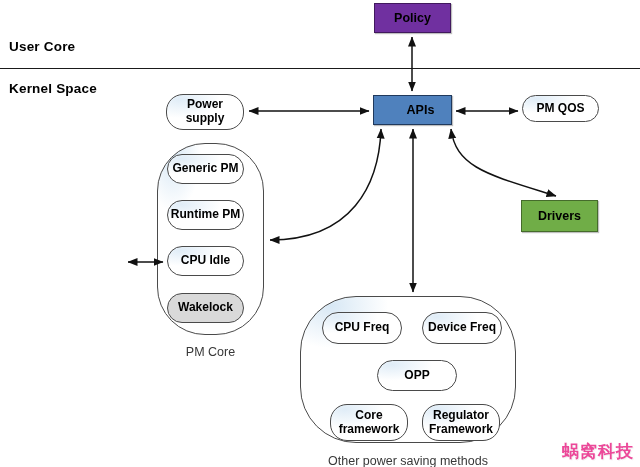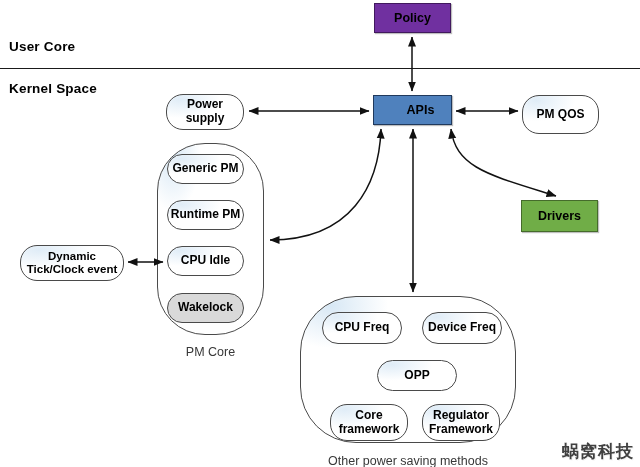--- a/index.html
+++ b/index.html
@@ -21,21 +21,21 @@
   .policy{left:374px;top:3px;width:77px;height:30px;background:#7030A0;border:1.5px solid #41195e;}
   .apis{left:373px;top:95px;width:79px;height:30px;background:#4F81BD;border:1.5px solid #20395c;padding-left:16px;}
   .drivers{left:521px;top:200px;width:77px;height:32px;background:#70AD47;border:1.5px solid #456b2b;}
   .stadium{
     position:absolute;display:flex;align-items:center;justify-content:center;text-align:center;
     font-weight:bold;font-size:12px;line-height:1.15;color:#000;box-sizing:border-box;
     border:1.2px solid #4a4a4a;border-radius:17px;
     background:radial-gradient(ellipse at 18% 12%, rgba(213,230,244,0.75), rgba(255,255,255,0) 45%),#ffffff;
   }
   .power-supply{left:166px;top:94px;width:78px;height:36px;}
-  .pm-qos{left:522px;top:95px;width:77px;height:39px;}
+  .pm-qos{left:522px;top:95px;width:77px;height:27px;}
   .dynamic-tick{left:20px;top:245px;width:104px;height:36px;font-size:11.5px;}
   .container-shape{
     position:absolute;box-sizing:border-box;border:1.2px solid #4a4a4a;
     background:radial-gradient(ellipse at 14% 6%, rgba(209,228,243,0.85), rgba(255,255,255,0) 22%),#ffffff;
   }
   .pm-core-box{left:157px;top:143px;width:107px;height:192px;border-radius:48px;}
   .other-box{left:300px;top:296px;width:216px;height:147px;border-radius:56px;}
   .generic-pm{left:167px;top:154px;width:77px;height:30px;}
   .runtime-pm{left:167px;top:200px;width:77px;height:30px;}
   .cpu-idle{left:167px;top:246px;width:77px;height:30px;}
@@ -45,21 +45,21 @@
   .device-freq{left:422px;top:312px;width:80px;height:32px;}
   .opp{left:377px;top:360px;width:80px;height:31px;}
   .clock-framework{left:330px;top:404px;width:78px;height:37px;}
   .regulator-framework{left:422px;top:404px;width:78px;height:37px;}
   .caption{
     position:absolute;font-size:12.5px;color:#383838;text-align:center;font-weight:normal;margin-top:8px;
   }
   .pm-core-caption{left:157px;top:337px;width:107px;}
   .other-caption{left:300px;top:446px;width:216px;}
   .watermark{
-    position:absolute;right:6px;bottom:4px;font-weight:bold;font-size:17px;color:#404040;
+    position:absolute;right:6px;bottom:4px;font-weight:bold;font-size:17px;color:#ec4899;
     text-shadow:1px 1px 0 #f2f2f2;letter-spacing:1px;
   }
   .arrows{position:absolute;left:0;top:0;pointer-events:none;}
 </style>
 </head>
 <body>
 
 <div class="canvas">
 
   <div class="region-label" style="left:9px;top:39px">User Core</div>
@@ -71,21 +71,20 @@
 
   <div class="container-shape other-box"></div>
   <div class="caption other-caption">Other power saving methods</div>
 
   <div class="rect-node policy">Policy</div>
   <div class="rect-node apis">APIs</div>
   <div class="rect-node drivers">Drivers</div>
 
   <div class="stadium power-supply">Power supply</div>
   <div class="stadium pm-qos">PM QOS</div>
-  <div class="stadium dynamic-tick">Dynamic Tick/Clock event</div>
 
   <div class="stadium generic-pm">Generic PM</div>
   <div class="stadium runtime-pm">Runtime PM</div>
   <div class="stadium cpu-idle">CPU Idle</div>
   <div class="stadium wakelock">Wakelock</div>
 
   <div class="stadium cpu-freq">CPU Freq</div>
   <div class="stadium device-freq">Device Freq</div>
   <div class="stadium opp">OPP</div>
   <div class="stadium clock-framework">Core framework</div>

